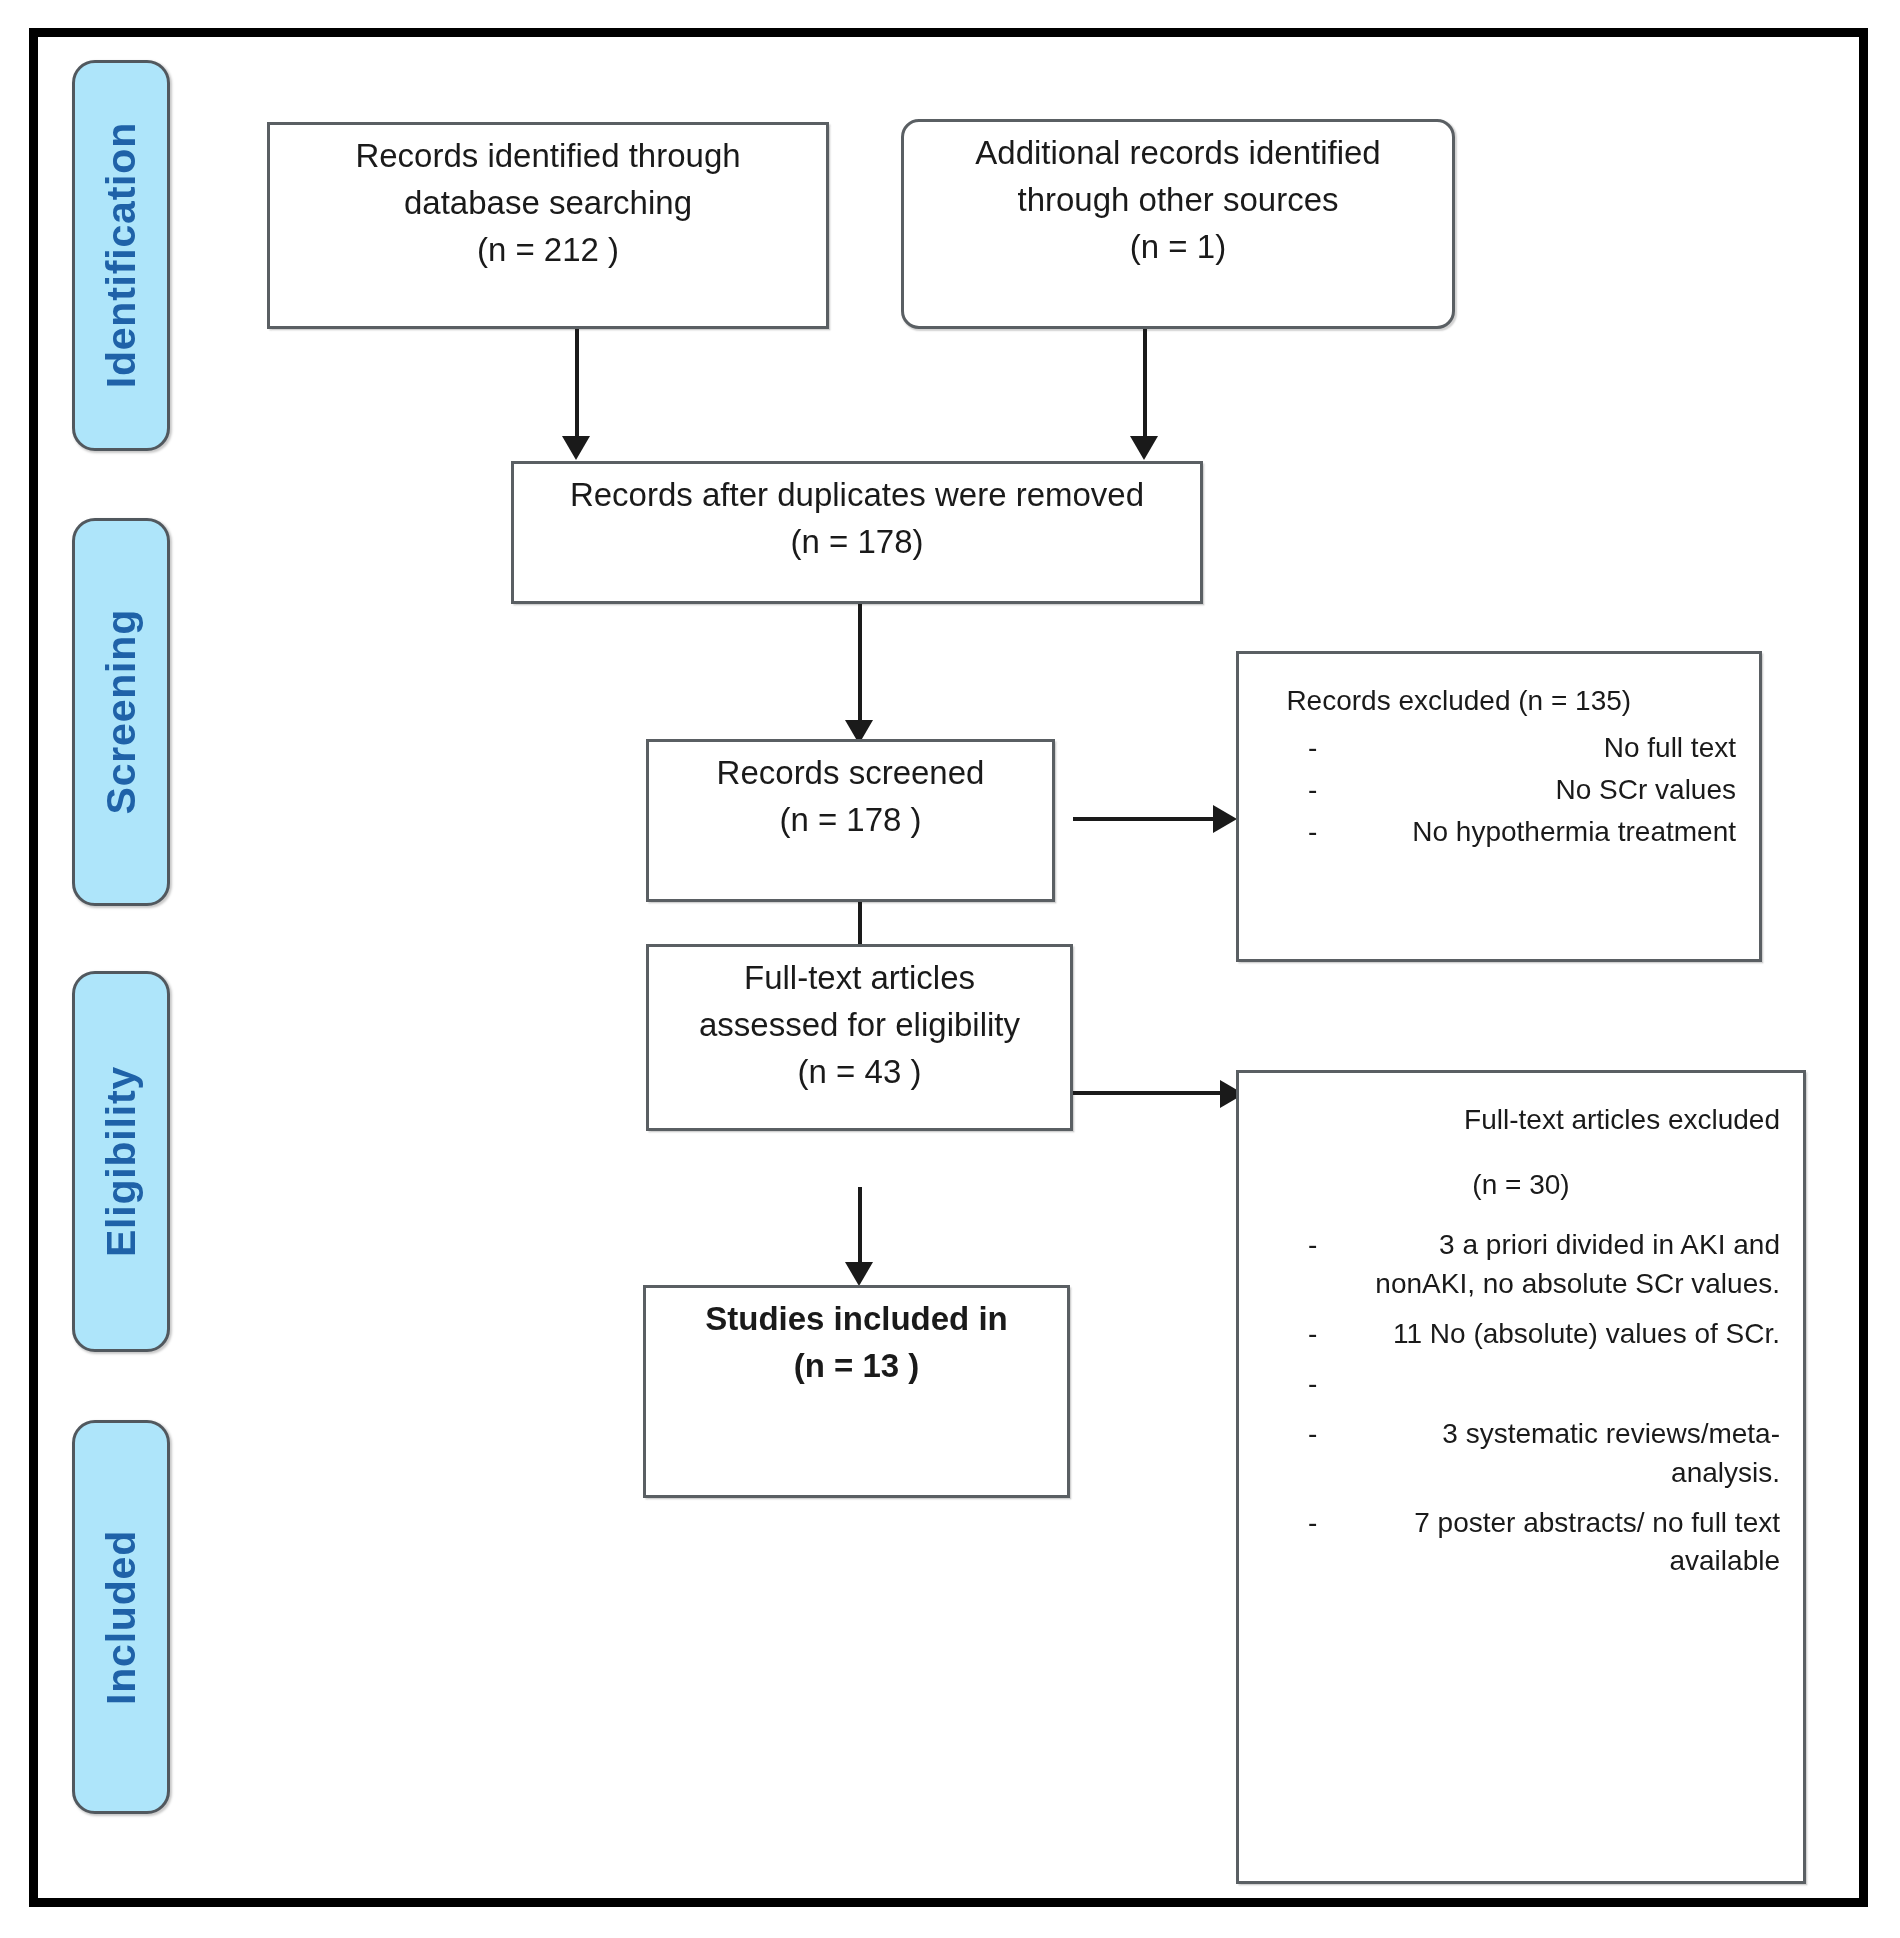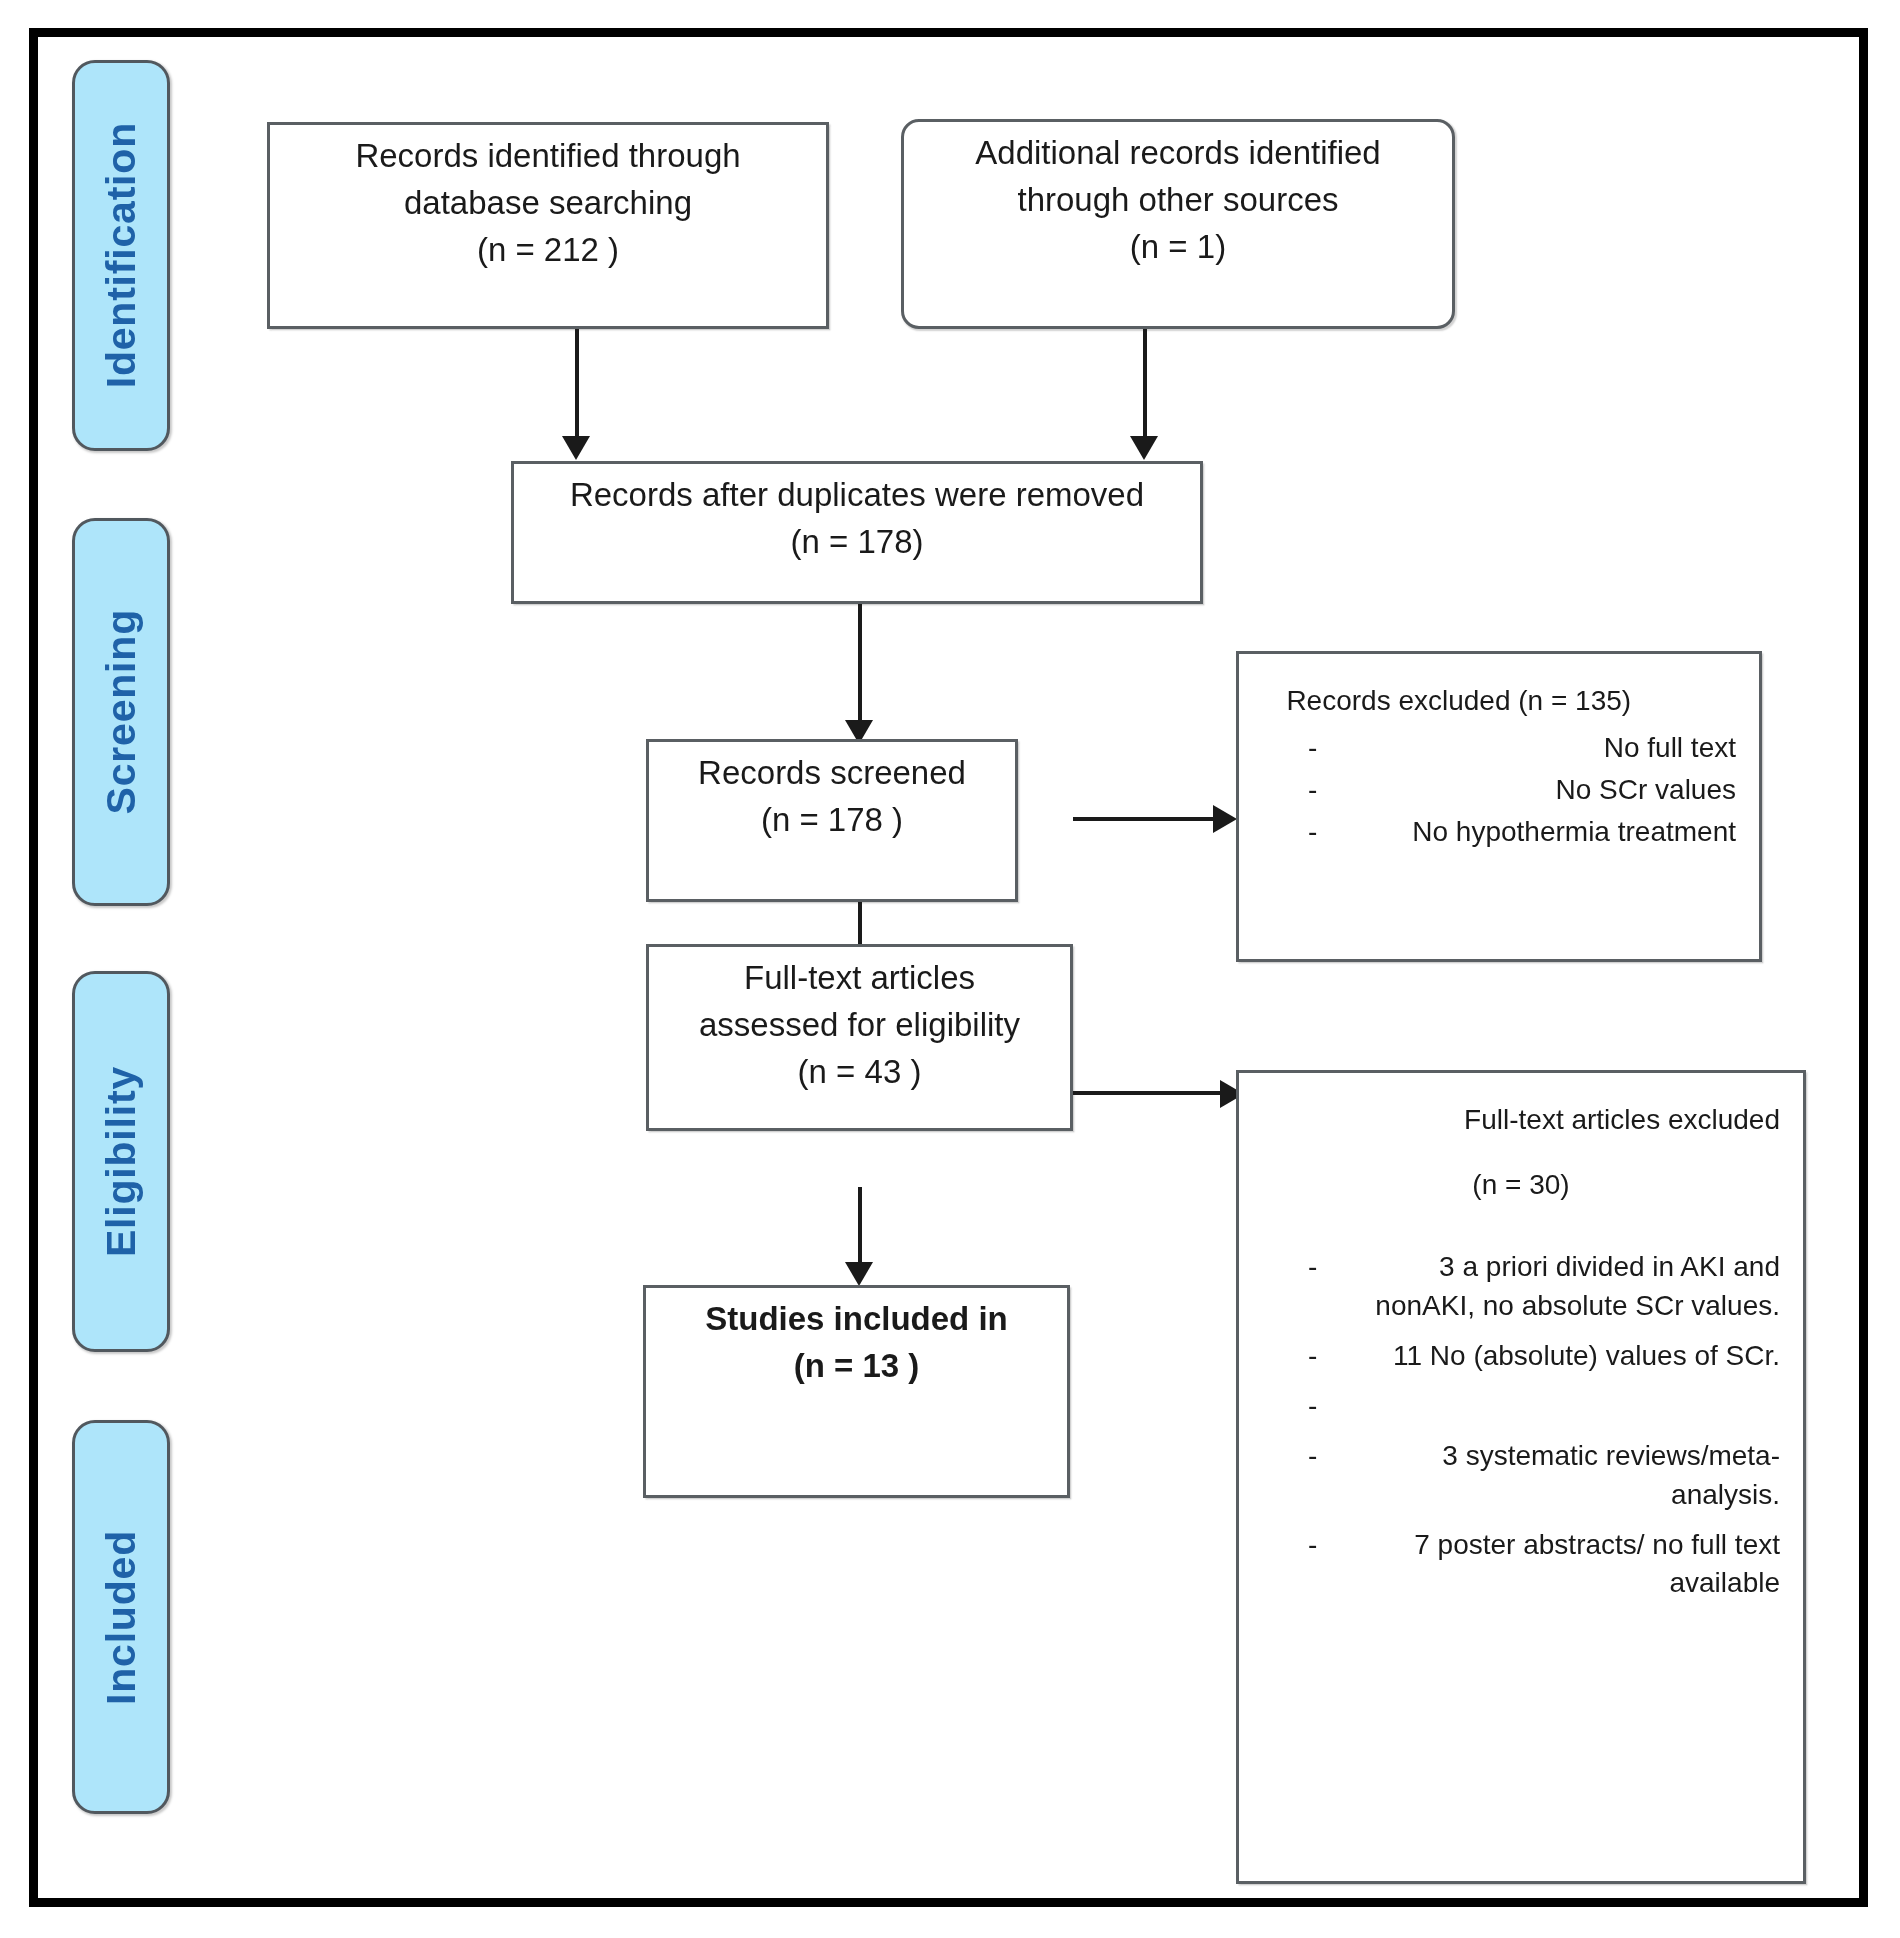--- a/index.html
+++ b/index.html
@@ -91,21 +91,21 @@
   }
   .excl .excl-head {
     text-align: left;
     padding-left: 24.4px;
     margin-bottom: 8.1px;
   }
   .excl .excl-head.centered { text-align: right; padding-left: 0; }
   .excl .excl-sub {
     text-align: center;
     margin-top: 18px;
-    margin-bottom: 44px;
+    margin-bottom: 22px;
   }
   .excl ul {
     list-style: none;
     margin: 0;
     padding: 0 0 0 46px;
   }
   .excl li {
     display: flex;
     align-items: flex-start;
     margin-bottom: 3.3px;
@@ -186,21 +186,21 @@
   <div class="arrow-down" style="left:1130px; top:436px;"></div>
 
   <div class="node" style="left:511px; top:461px; width:692px; height:143px;">
     <span class="ln">Records after duplicates were removed</span>
     <span class="ln">(n = 178)</span>
   </div>
 
   <div class="vline" style="left:858px; top:604px; width:4.1px; height:121px;"></div>
   <div class="arrow-down" style="left:845px; top:720px;"></div>
 
-  <div class="node" style="left:646px; top:739px; width:372px; height:163px;">
+  <div class="node" style="left:646px; top:739px; width:409px; height:163px;">
     <span class="ln">Records screened</span>
     <span class="ln">(n =  178 )</span>
   </div>
 
   <div class="hline" style="left:1073px; top:817px; width:147px; height:4.1px;"></div>
   <div class="arrow-right" style="left:1213px; top:805px;"></div>
 
   <div class="excl" style="left:1236px; top:651px; width:526px; height:311px;">
     <div class="excl-head">Records excluded (n = 135)</div>
     <ul>

